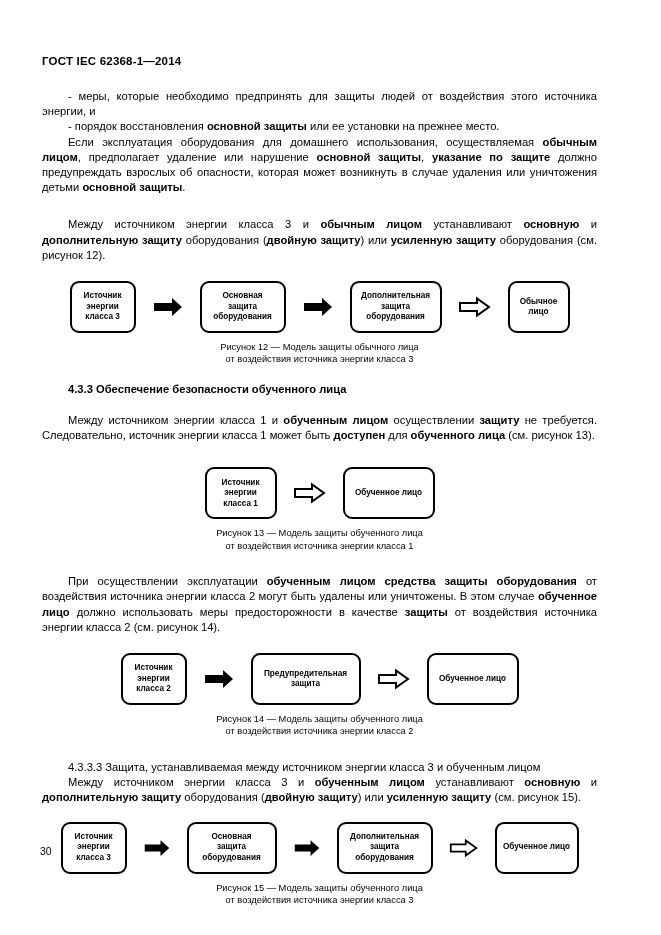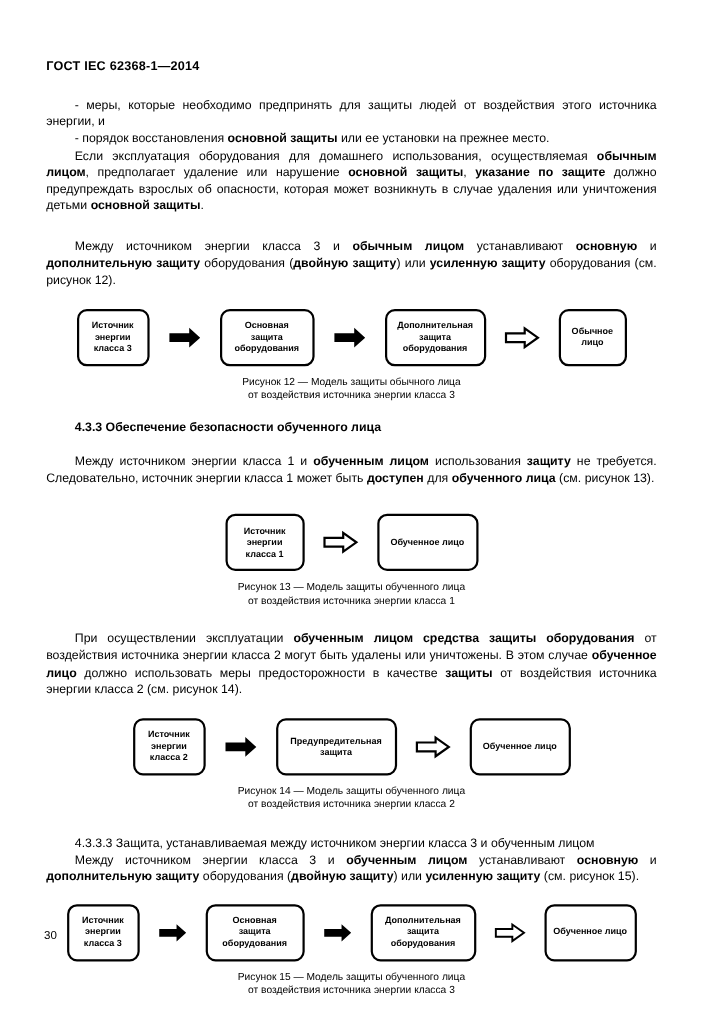--- a/index.html
+++ b/index.html
@@ -176,21 +176,21 @@
         <span class="l2">от воздействия источника энергии класса 3</span>
       </div>
     </div>
 
     <div class="gap-m"></div>
 
     <h3 class="section-head">4.3.3 Обеспечение безопасности обученного лица</h3>
 
     <div class="gap-m"></div>
 
-    <p class="body-text indent"><span>Между источником энергии класса 1 и </span><b>обученным лицом</b><span> использования </span><b>защиту</b><span> не требуется. Следовательно, источник энергии класса 1 может быть </span><b>доступен</b><span> для </span><b>обученного лица</b><span> (см. рисунок 13).</span></p>
+    <p class="body-text indent"><span>Между источником энергии класса 1 и </span><b>обученным лицом</b><span> осуществлении </span><b>защиту</b><span> не требуется. Следовательно, источник энергии класса 1 может быть </span><b>доступен</b><span> для </span><b>обученного лица</b><span> (см. рисунок 13).</span></p>
 
     <div class="figure" style="margin-top:24px;">
       <div class="flow">
         <div class="node" style="width:72px;height:52px;">
           <div>
             <span>Источник</span>
             <span>энергии</span>
             <span>класса 1</span>
           </div>
         </div>

